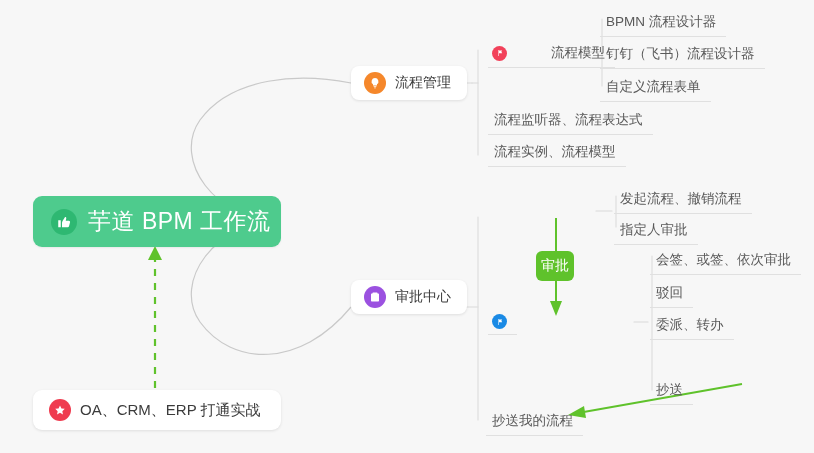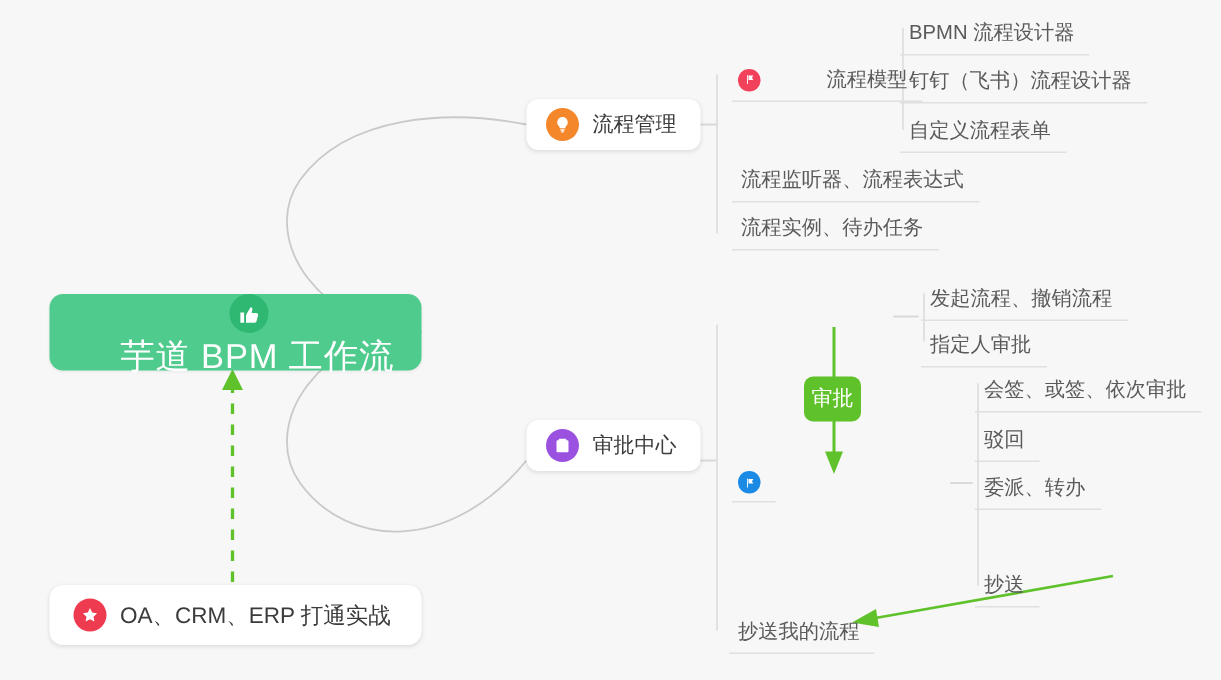--- a/index.html
+++ b/index.html
@@ -33,21 +33,20 @@
     top: 196px;
     width: 248px;
     height: 51px;
     background: #4ecb8d;
     border-radius: 9px;
     display: flex;
     align-items: center;
     box-sizing: border-box;
     padding-left: 18px;
     box-shadow: 0 1px 2px rgba(0,0,0,0.06);
-    flex-direction: column;
   }
   .root-label {
     color: #ffffff;
     font-size: 23px;
     letter-spacing: 0.5px;
     margin-left: 11px;
     white-space: nowrap;
   }
 
   
@@ -229,21 +228,21 @@
       </svg>
     </span>
     <span class="leaf-text">流程模型</span>
   </div>
 
   <div class="leaf" style="left:600px; top:10px;">BPMN 流程设计器</div>
   <div class="leaf" style="left:600px; top:42px;">钉钉（飞书）流程设计器</div>
   <div class="leaf" style="left:600px; top:75px;text-align:right;">自定义流程表单</div>
 
   <div class="leaf" style="left:488px; top:108px;">流程监听器、流程表达式</div>
-  <div class="leaf" style="left:488px; top:140px;">流程实例、待办任务</div>
+  <div class="leaf" style="left:488px; top:140px;">流程实例、流程模型</div>
 
 
   <div class="leaf" style="left:614px; top:187px;">发起流程、撤销流程</div>
   <div class="leaf" style="left:614px; top:218px;">指定人审批</div>
 
   <div class="leaf with-icon" style="left:488px; top:311px;">
     <span class="ic ic-flag-blue ic-sm">
       <svg width="8" height="8" viewBox="0 0 24 24" fill="#ffffff">
         <path d="M6 3h1.8v18H6zM9 4.2h9.6L16 8.6l2.6 4.4H9z"></path>
       </svg>

